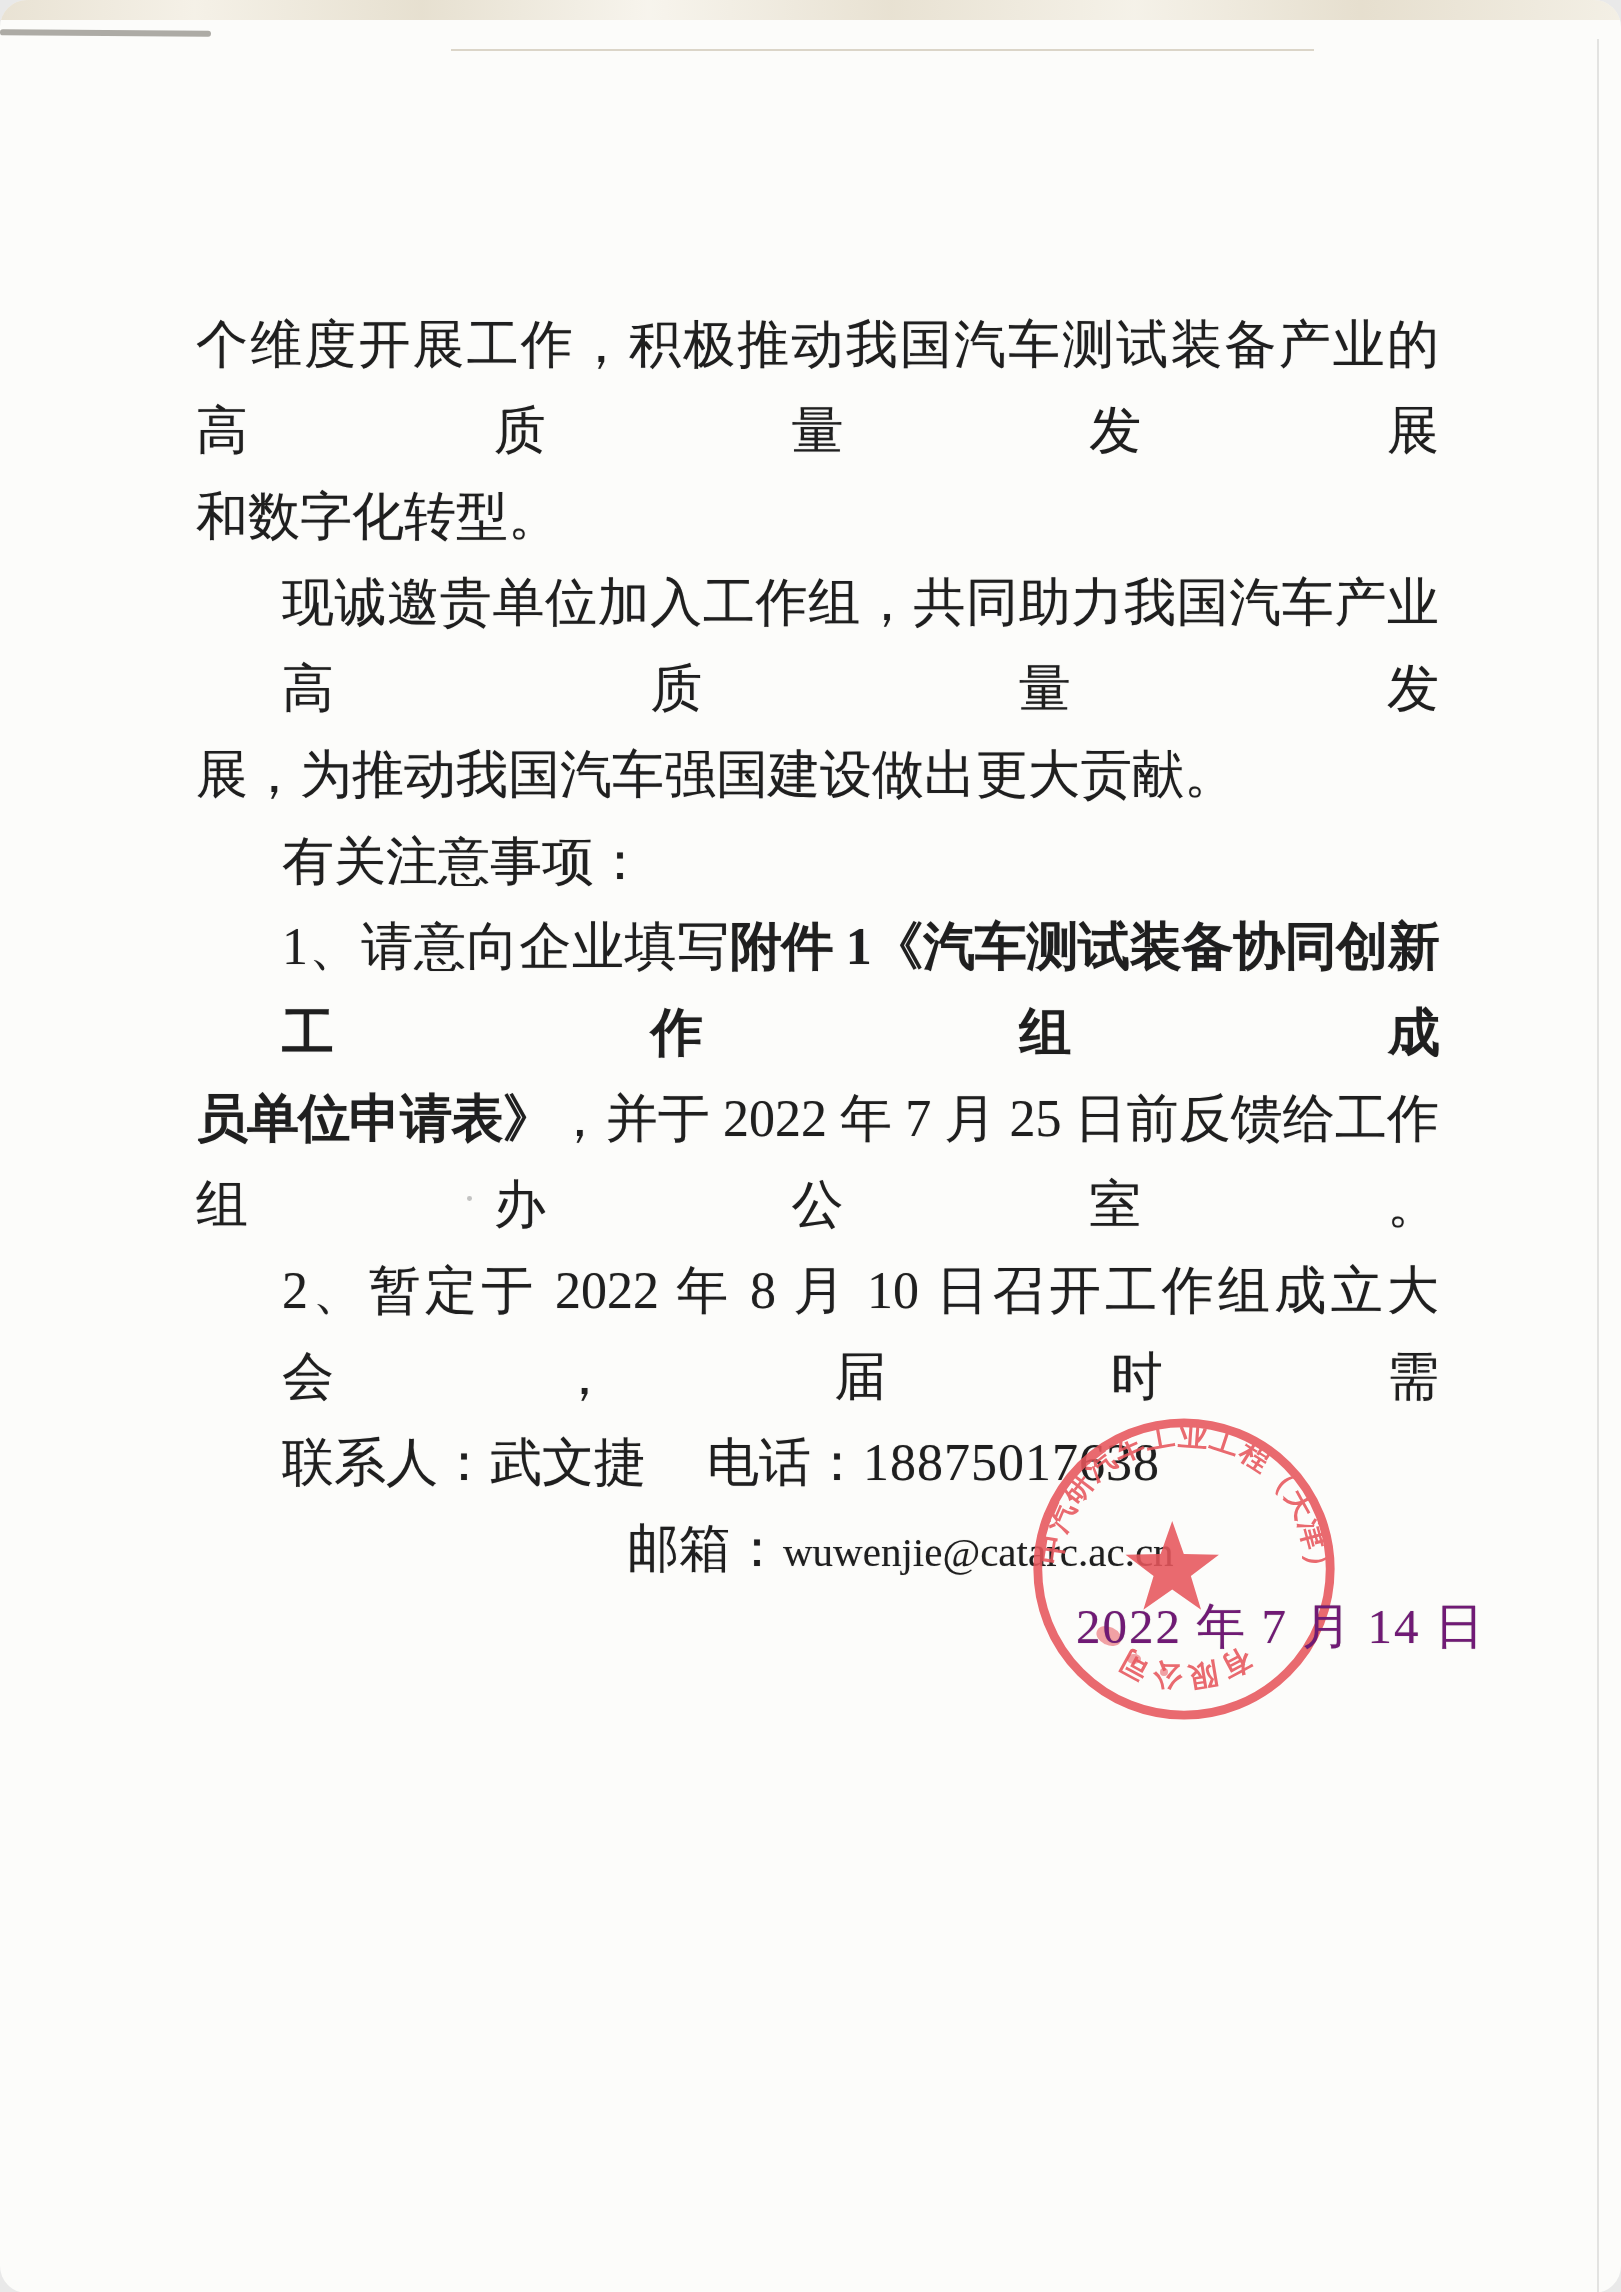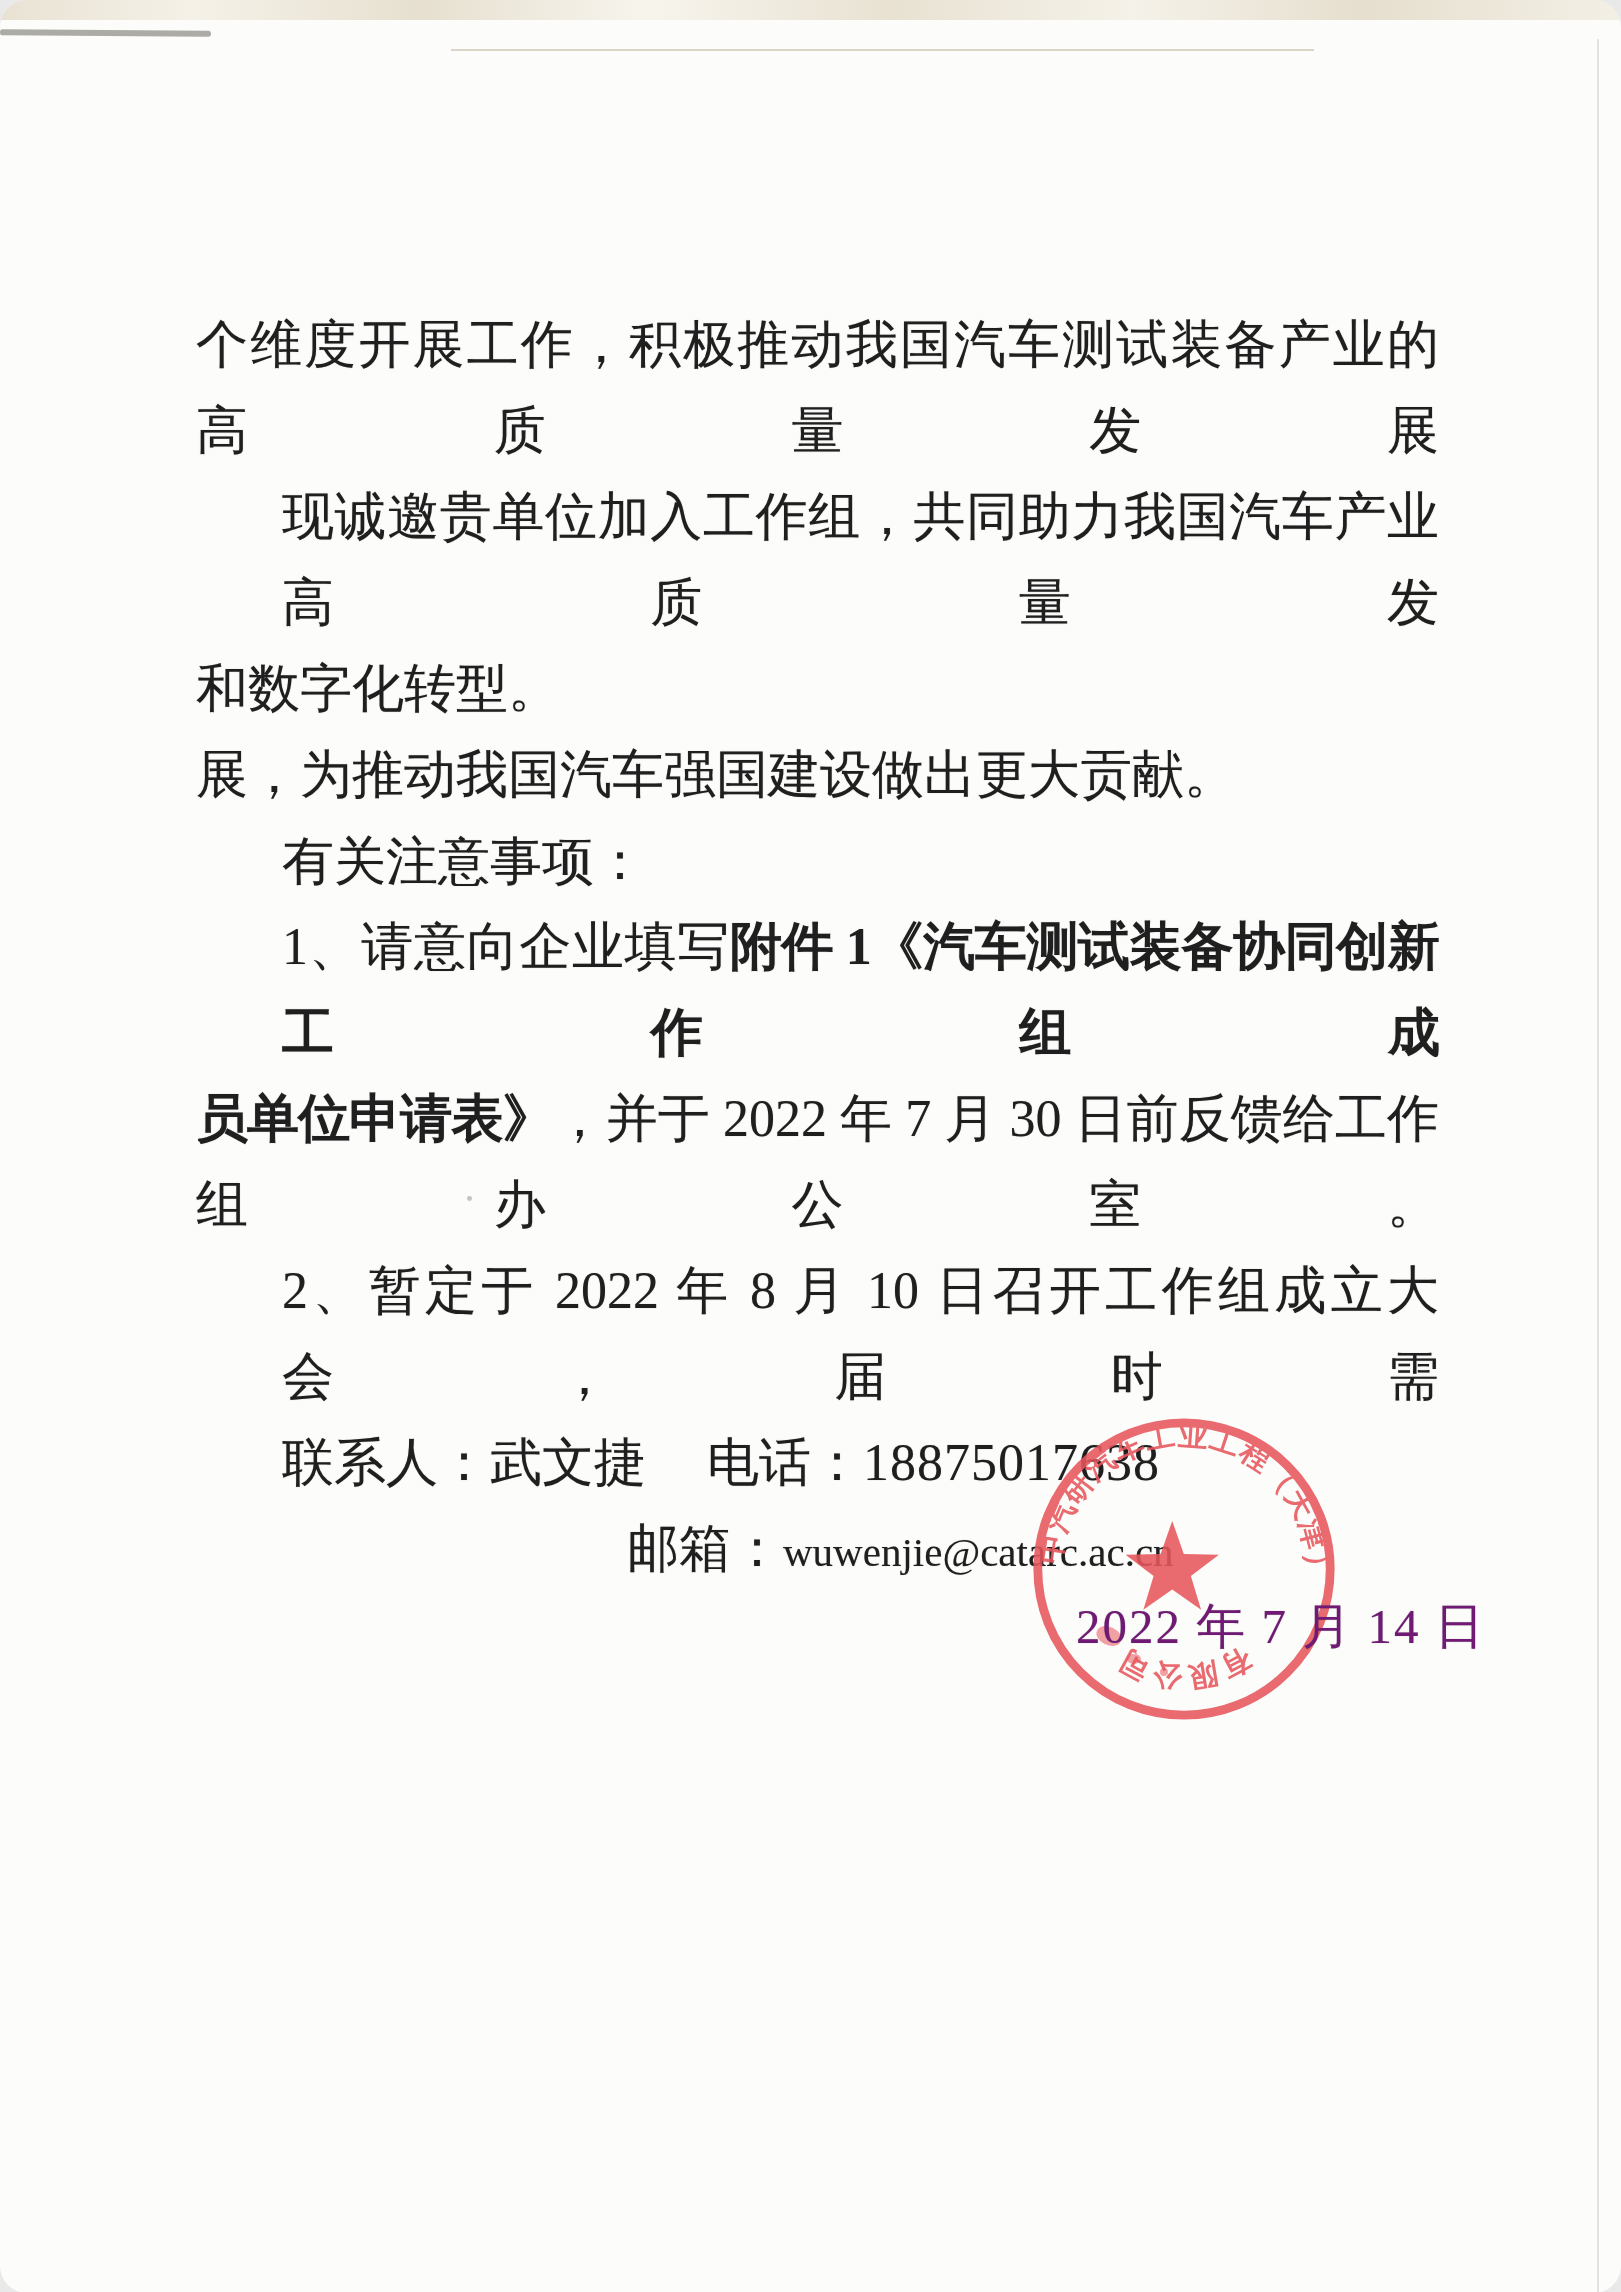--- a/index.html
+++ b/index.html
@@ -108,26 +108,26 @@
 <div class="page">
 
   <div class="scan-top-strip"></div>
   <div class="scan-dash"></div>
   <div class="scan-line"></div>
   <div class="scan-vline"></div>
   <div class="scan-dot"></div>
 
   <div class="textblock">
     <div class="line justify">个维度开展工作，积极推动我国汽车测试装备产业的高质量发展</div>
+    <div class="line">和数字化转型。</div>
     <div class="line justify indent">现诚邀贵单位加入工作组，共同助力我国汽车产业高质量发</div>
-    <div class="line">和数字化转型。</div>
     <div class="line">展，为推动我国汽车强国建设做出更大贡献。</div>
     <div class="line heading-line indent">有关注意事项：</div>
     <div class="line justify indent"><span>1、请意向企业填写</span><span class="bold-seg">附件 1《汽车测试装备协同创新工作组成</span></div>
-    <div class="line justify"><span class="bold-seg">员单位申请表》</span><span>，并于 2022 年 7 月 30 日前反馈给工作组办公室。</span></div>
+    <div class="line justify"><span class="bold-seg">员单位申请表》</span><span>，并于 2022 年 7 月 25 日前反馈给工作组办公室。</span></div>
     <div class="line justify indent">2、暂定于 2022 年 8 月 10 日召开工作组成立大会，届时需</div>
     <div class="line indent"><span>联系人：武文捷</span><span class="gap-span"></span><span>电话：</span><span class="phone-value">18875017638</span></div>
     <div class="line email-line"><span>邮箱：</span><span class="email-value">wuwenjie@catarc.ac.cn</span></div>
   </div>
 
   <div class="seal">
     <svg width="314" height="314" viewBox="0 0 320 320">
       <circle cx="160" cy="160" r="149" fill="none" stroke="var(--seal-color)" stroke-width="9"></circle>
       <path id="sealArcTop" d="M 34 160 A 126 126 0 1 1 284.1 181.9" fill="none"></path>
       <path id="sealArcBottom" d="M 224.3 236.6 A 100 100 0 0 1 73.4 210" fill="none"></path>

